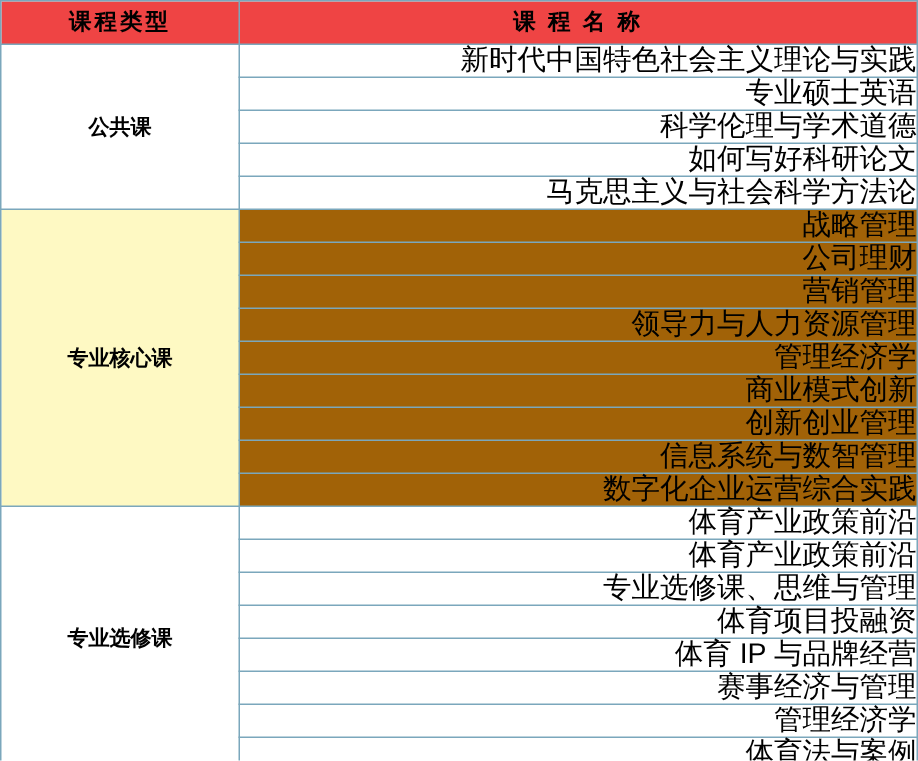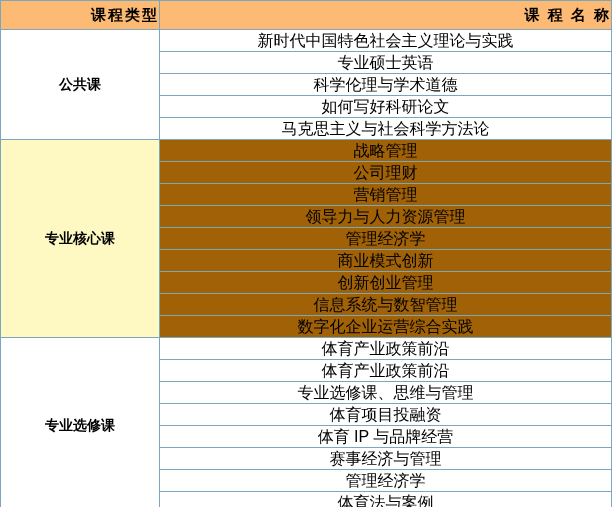--- a/index.html
+++ b/index.html
@@ -18,22 +18,22 @@
     border-collapse: collapse;
     width: 612px;
     table-layout: fixed;
   }
   .course-table td, .course-table th {
     border: 1px solid #7ba7bc;
     padding: 0;
     margin: 0;
   }
   .hdr {
-    background: #fdba74;
-    text-align: right;
+    background: #ef4444;
+    text-align: center;
     font-weight: bold;
     font-size: 15px;
     height: 28px;
     line-height: 28px;
     letter-spacing: 2px;
   }
   .hdr-type {
     width: 158px;
   }
   .cat-cell {
@@ -43,22 +43,22 @@
     width: 158px;
     font-weight: bold;
   }
   .cat-plain {
     background: #ffffff;
   }
   .cat-tint {
     background: #fef9c3;
   }
   .course-cell {
-    text-align: center;
-    font-size: 16px;
+    text-align: right;
+    font-size: 19px;
     height: 21px;
     line-height: 21px;
     background: #ffffff;
   }
   .course-cell.tint {
     background: #a16207;
   }
 </style>
 </head>
 <body>

